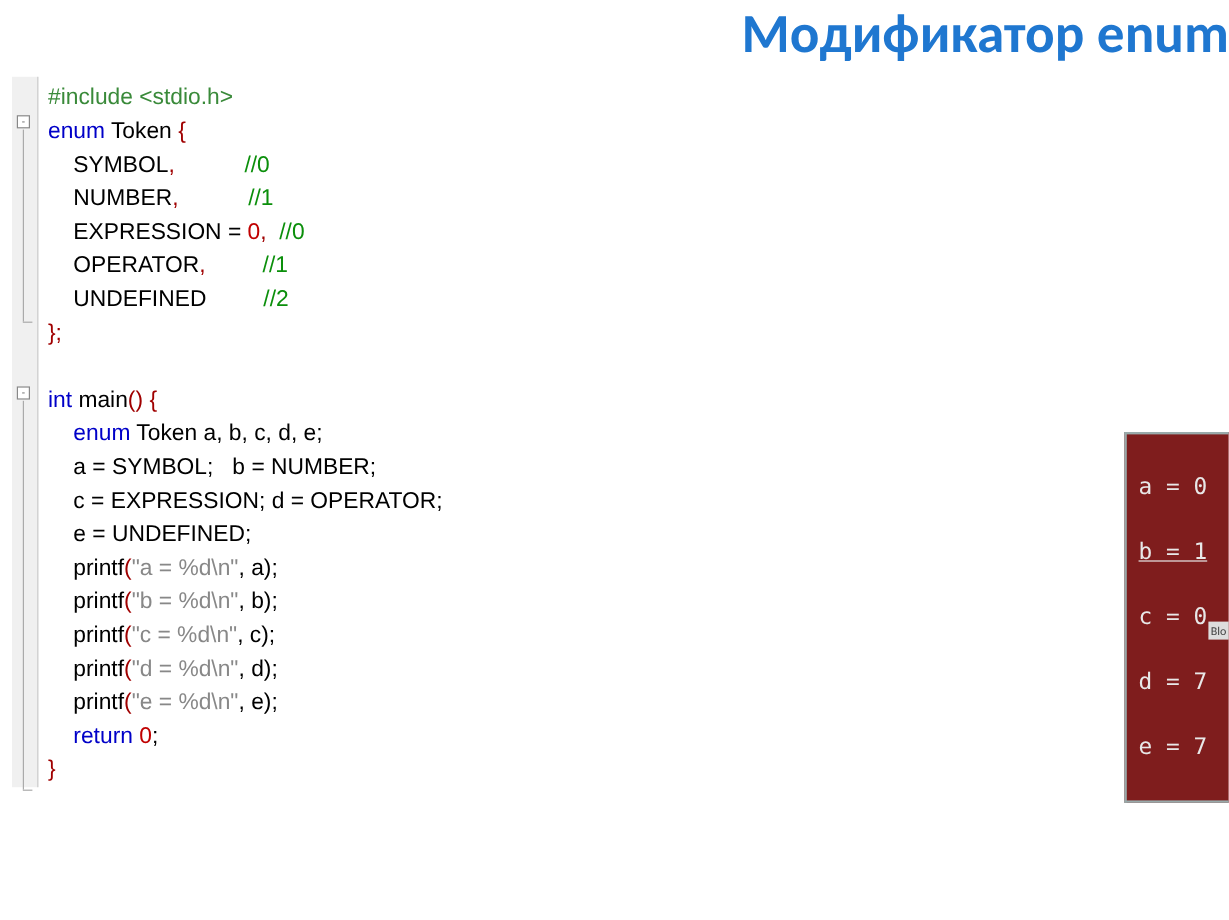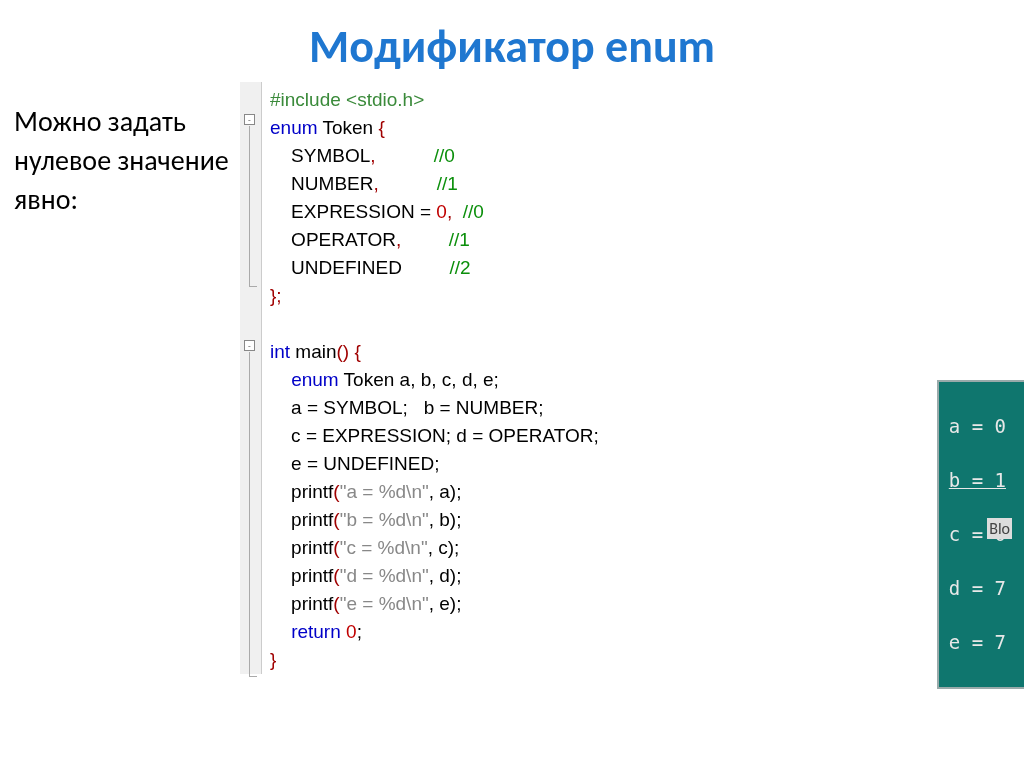--- a/index.html
+++ b/index.html
@@ -5,25 +5,24 @@
   * { box-sizing: border-box; margin: 0; padding: 0; }
   body {
     width: 1024px;
     height: 767px;
     background: #fff;
     font-family: "Calibri", "Arial", sans-serif;
     position: relative;
     overflow: hidden;
   }
   .slide-title {
-    text-align: center;
+    text-align: right;
     font-size: 46px;
     font-weight: 700;
     color: #1f77d0;
-    padding-top: 18px;
     padding-bottom: 8px;
   }
   .body-wrap {
     display: flex;
     flex-direction: row;
     padding: 0 10px;
   }
   .left-text {
     width: 230px;
     font-size: 28px;
@@ -83,49 +82,48 @@
   .s-pre   { color: #3a8a3a; }   
   .s-kw    { color: #0000c8; }   
   .s-num   { color: #c00000; }   
   .s-str   { color: #888888; }   
   .s-com   { color: #0b8f0b; }   
   .s-punct { color: #a00000; }
 
   .console {
     position: absolute;
     right: 0;
-    top: 380px;
-    background: #0f766e;
+    top: 360px;
+    background: #7f1d1d;
     color: #e8e8e8;
     font-family: "Lucida Console", "Consolas", monospace;
     font-size: 19px;
     line-height: 27px;
     padding: 4px 18px 4px 10px;
     border: 2px solid #9aa;
     border-right: none;
     white-space: pre;
   }
   .console-edge {
     position: absolute;
-    right: 12px;
+    right: 0;
     top: 518px;
-    font-size: 16px;
+    font-size: 10px;
     color: #444;
     background: #ddd;
     padding: 1px 2px;
   }
 </style>
 </head>
 <body>
 
 <h1 class="slide-title">Модификатор enum</h1>
 
 <div class="body-wrap">
 
-  <div class="left-text">Можно задать нулевое значение явно:</div>
 
   <div class="code-col">
     <div class="gutter">
 
       <div class="fold-box" style="top:32px">-</div>
       <div class="fold-line" style="top:44px;height:160px"></div>
       <div class="fold-end" style="top:204px"></div>
 
       <div class="fold-box" style="top:258px">-</div>
       <div class="fold-line" style="top:270px;height:324px"></div>

